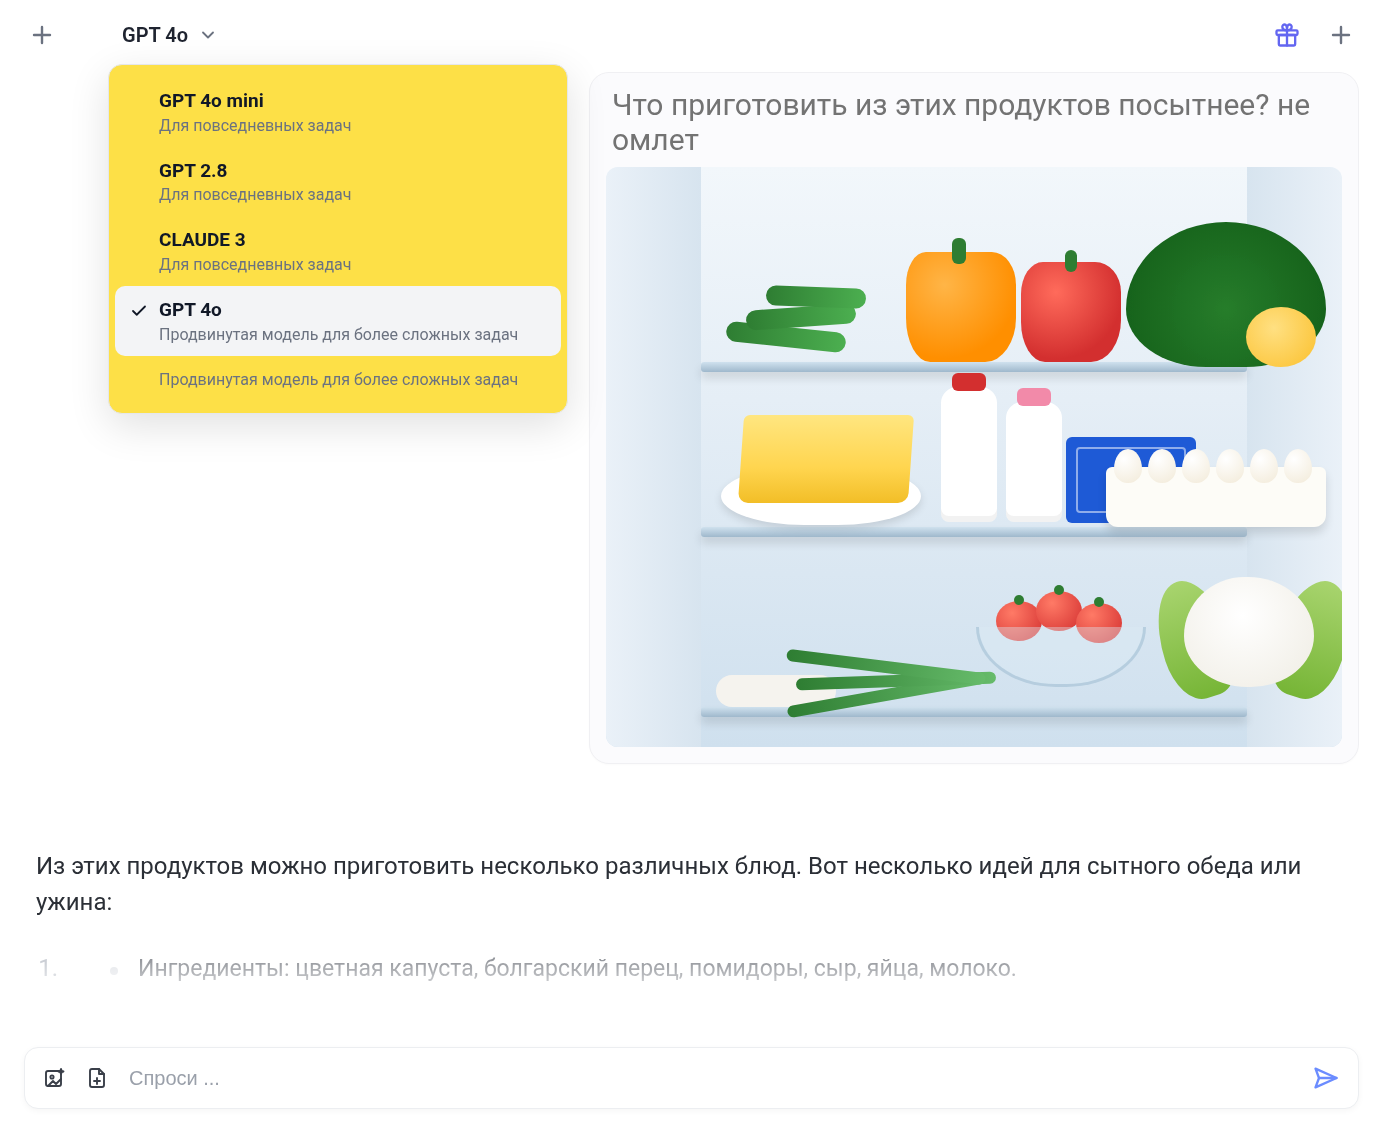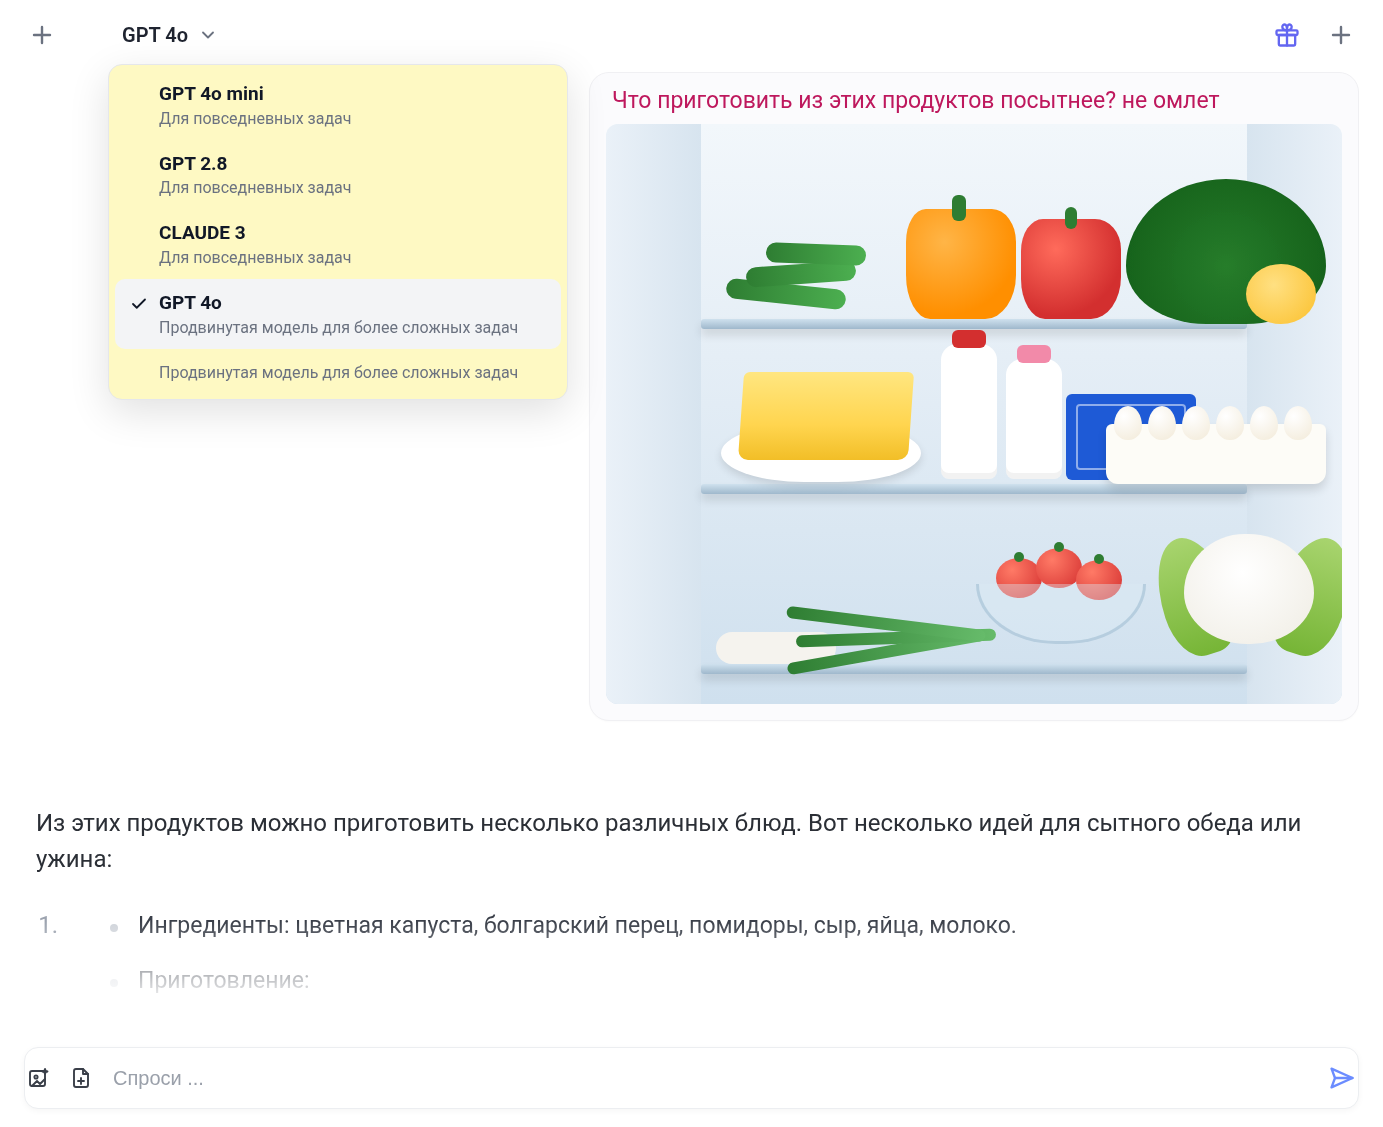--- a/index.html
+++ b/index.html
@@ -21,25 +21,25 @@
   .model-select{display:flex;align-items:center;gap:10px;padding:6px 10px;border-radius:8px;cursor:pointer;margin-left:34px;}
   .model-select .label{font-weight:600;font-size:20px;color:var(--text);}
   .spacer{flex:1;}
   .gift{color:#6366f1;}
 
   
   .dropdown{
     position:absolute;
     left:108px; top:64px;
     width:460px;
-    background:#fef9c3;
+    background:#fde047;
     border:1px solid var(--border);
     border-radius:14px;
     box-shadow:0 12px 40px rgba(0,0,0,.12);
-    padding:5px 6px;
+    padding:12px 6px;
     z-index:10;
   }
   .dd-item{display:flex;align-items:flex-start;gap:10px;padding:12px 14px;border-radius:10px;cursor:pointer;}
   .dd-item.selected{background:#f3f4f6;}
   .dd-check{width:20px;display:flex;justify-content:center;margin-top:4px;color:#111827;}
   .dd-texts{display:flex;flex-direction:column;}
   .dd-title{font-weight:700;font-size:19px;color:#111827;line-height:1.3;}
   .dd-sub{font-size:16px;color:var(--muted);margin-top:2px;}
 
   
@@ -47,21 +47,21 @@
 
   .user-bubble{
     margin-left:auto;
     width:770px;
     background:#fbfbfd;
     border:1px solid #f0f0f3;
     border-radius:20px;
     padding:14px 16px 16px 16px;
     box-shadow:0 1px 2px rgba(0,0,0,.02);
   }
-  .user-text{font-size:23px;color:#be185d;margin:0 0 10px 6px;}
+  .user-text{font-size:30px;color:#737373;margin:0 0 10px 6px;}
   .user-image{width:100%;height:580px;border-radius:12px;overflow:hidden;}
 
   
   .fridge{width:100%;height:100%;background:linear-gradient(180deg,#f2f7fb 0%,#e5eef6 40%,#cfe0ee 100%);position:relative;}
   .fridge .wall-l,.fridge .wall-r{position:absolute;top:0;bottom:0;width:95px;background:linear-gradient(90deg,#eaf1f8,#d7e4ef);} 
   .fridge .wall-l{left:0;}
   .fridge .wall-r{right:0;transform:scaleX(-1);}
   .shelf{position:absolute;left:95px;right:95px;height:10px;background:linear-gradient(180deg,#cfe1ee,#9fb8cc);border-radius:3px;box-shadow:0 6px 10px rgba(0,0,0,.12);} 
   .shelf.s1{top:195px;}
   .shelf.s2{top:360px;}
@@ -116,21 +116,21 @@
   ol.recipe>li{font-size:24px;color:#9ca3af;margin-bottom:22px;}
   ol.recipe>li .title{font-weight:700;color:#1f2430;}
   ul.sub{list-style:none;margin:34px 0 0 46px;padding:0;}
   ul.sub li{position:relative;font-size:23px;color:#3a3f49;margin:0 0 28px 0;padding-left:28px;}
   ul.sub li:before{content:"";position:absolute;left:0;top:12px;width:8px;height:8px;background:#d1d5db;border-radius:50%;}
 
   
   .fade{position:absolute;left:0;right:0;bottom:86px;height:120px;background:linear-gradient(180deg,rgba(255,255,255,0),#fff 70%);pointer-events:none;}
 
   
-  .composer{position:absolute;left:24px;right:24px;bottom:18px;height:62px;border:1px solid #eceef1;border-radius:14px;background:#fff;display:flex;align-items:center;padding:0 2px;gap:18px;box-shadow:0 2px 6px rgba(0,0,0,.04);} 
+  .composer{position:absolute;left:24px;right:24px;bottom:18px;height:62px;border:1px solid #eceef1;border-radius:14px;background:#fff;display:flex;align-items:center;padding:0 18px;gap:18px;box-shadow:0 2px 6px rgba(0,0,0,.04);} 
   .composer input{flex:1;border:none;outline:none;font-size:20px;color:#374151;background:transparent;}
   .composer input::placeholder{color:#9aa0aa;}
   .send{color:#6b8cff;}
   .composer .ic{color:#3a3f49;}
 
   
   svg{display:block;}
 </style>
 </head>
 <body>

